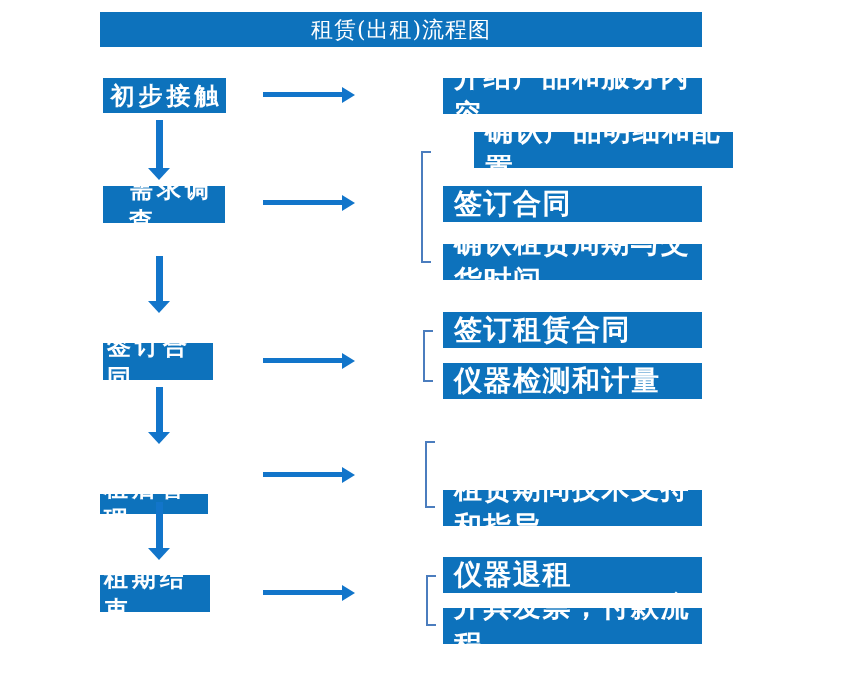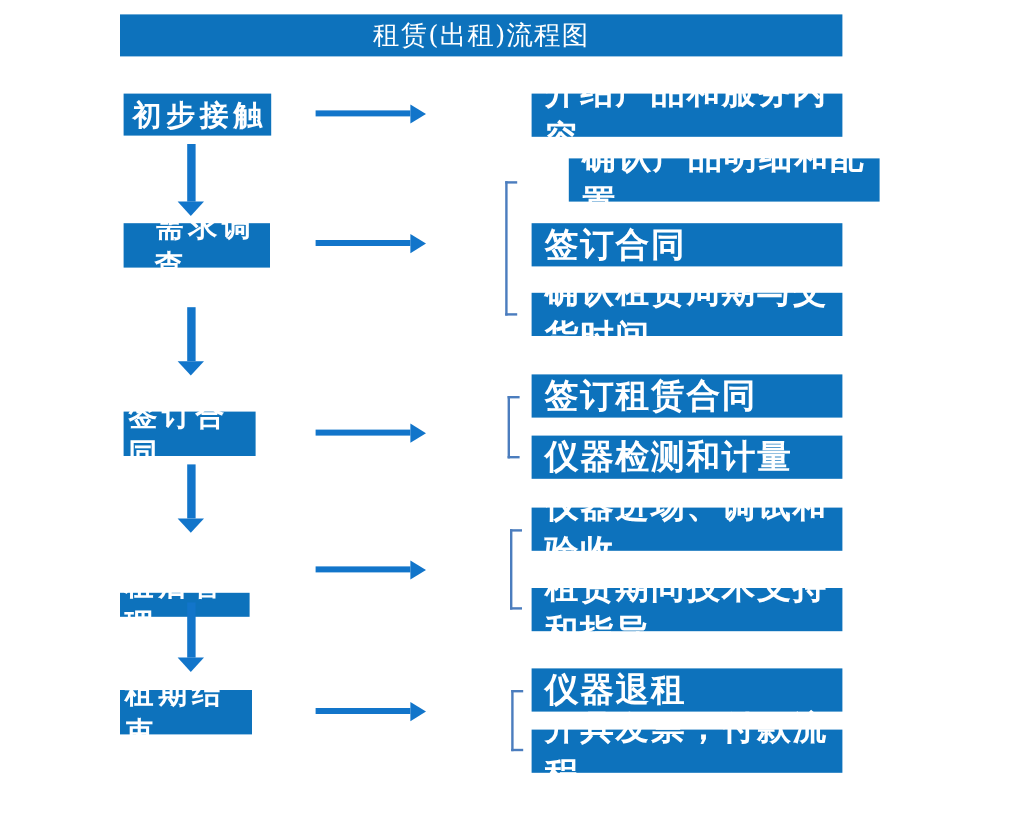--- a/index.html
+++ b/index.html
@@ -145,23 +145,20 @@
   </div>
   <div class="box detail-box" style="top:244px;">
     <span>确认租赁周期与交货时间</span>
   </div>
   <div class="box detail-box" style="top:312px;">
     <span>签订租赁合同</span>
   </div>
   <div class="box detail-box" style="top:363px;">
     <span>仪器检测和计量</span>
   </div>
-  <div class="box detail-box" style="top:423px;">
-    <span>仪器进场、调试和验收</span>
-  </div>
   <div class="box detail-box" style="top:490px;">
     <span>租赁期间技术支持和指导</span>
   </div>
   <div class="box detail-box" style="top:557px;">
     <span>仪器退租</span>
   </div>
   <div class="box detail-box" style="top:608px;">
     <span>开具发票，付款流程</span>
   </div>
 

